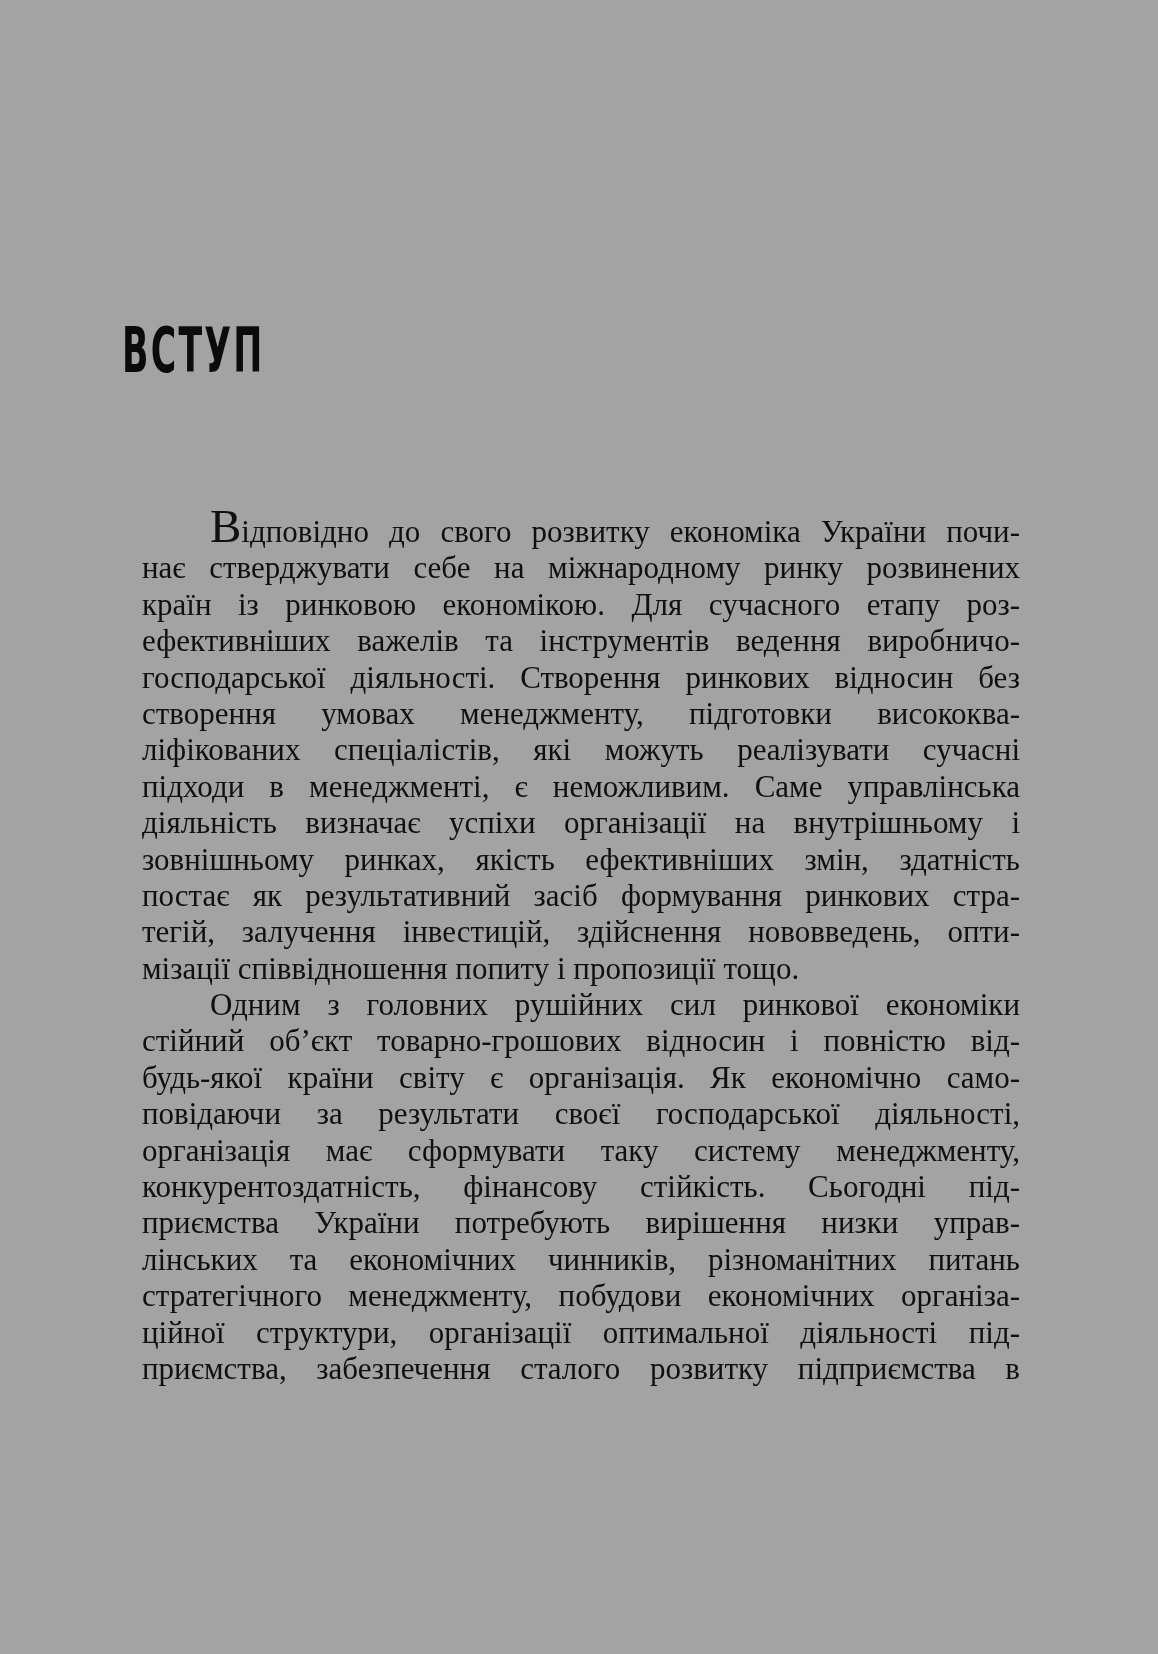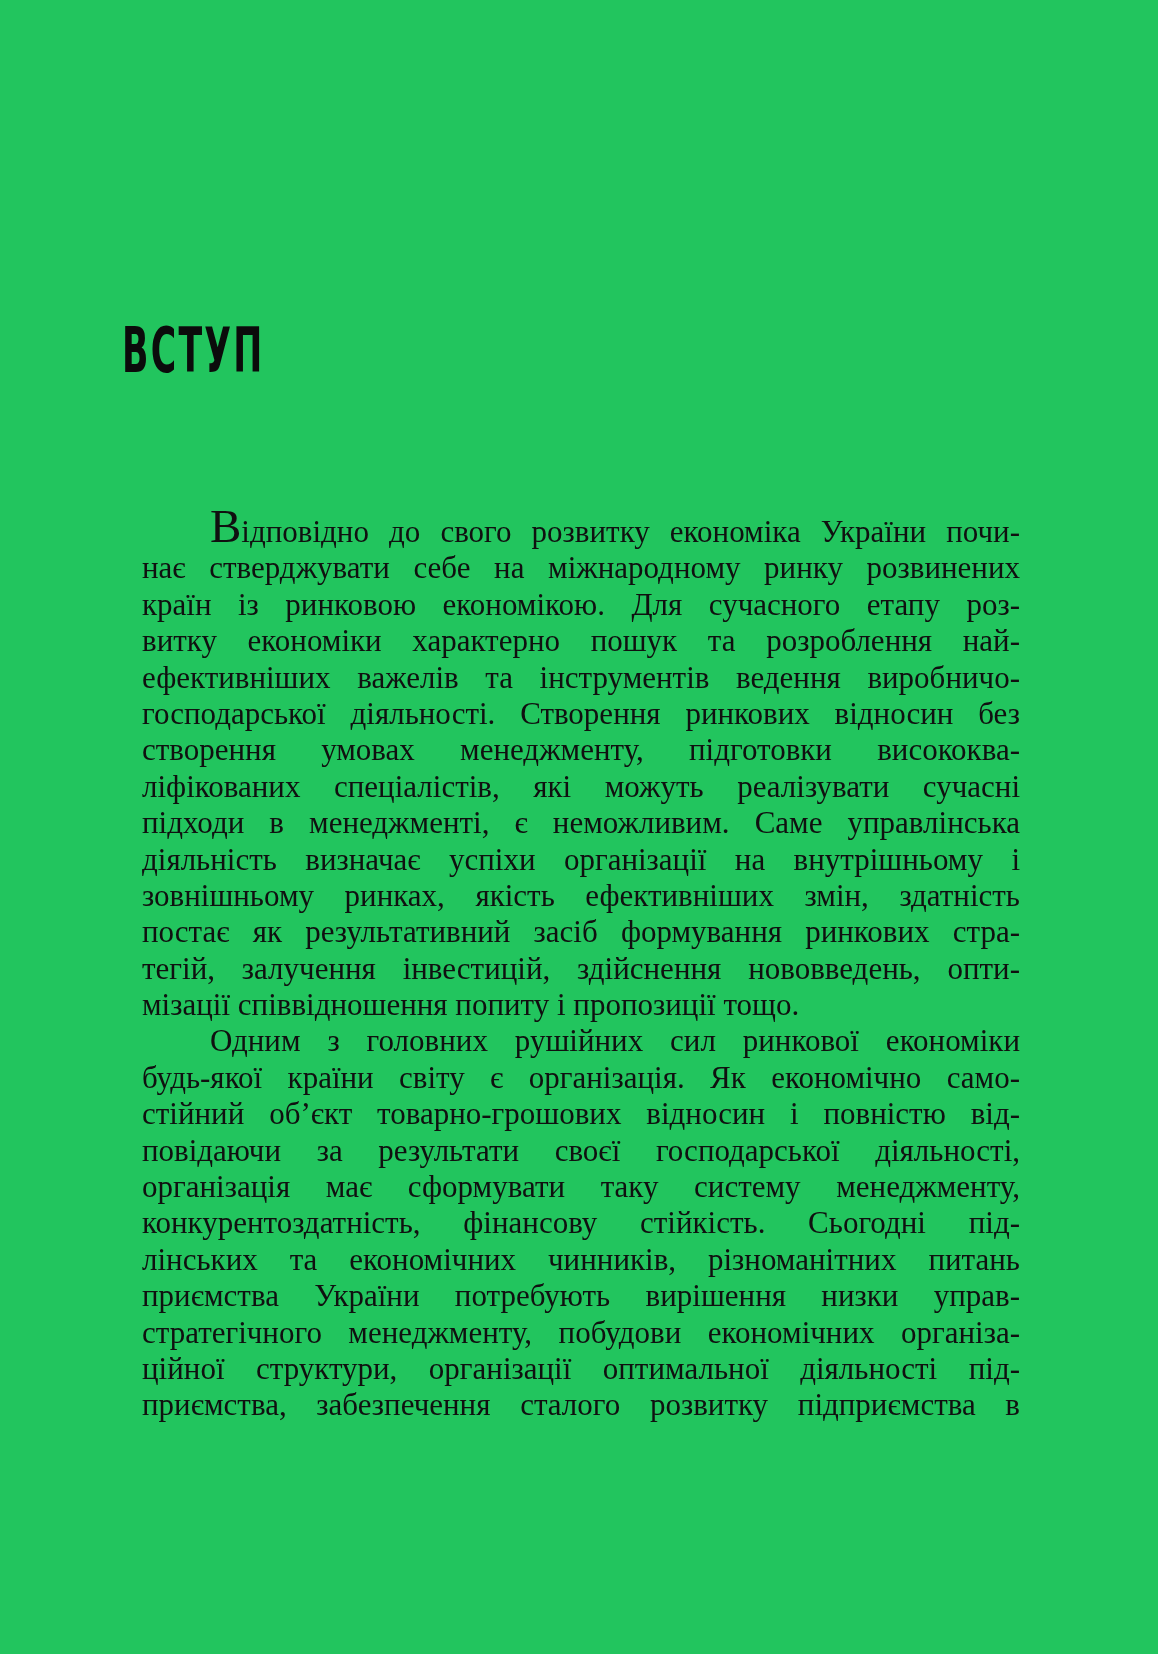--- a/index.html
+++ b/index.html
@@ -2,21 +2,21 @@
 <html><head>
 <meta charset="utf-8">
 <style>
   * { margin: 0; padding: 0; box-sizing: border-box; }
   html, body { background: #ffffff; }
 
   .page {
     position: relative;
     width: 1158px;
     height: 1654px;
-    background: #22c55e;
+    background: #a3a3a3;
     font-family: "Liberation Serif", serif;
     color: #101010;
     overflow: hidden;
   }
 
   .chapter-title {
     position: absolute;
     left: 122px;
     top: 320px;
     font-family: "DejaVu Sans", sans-serif;
@@ -62,41 +62,40 @@
 <div class="page">
 
   <h1 class="chapter-title">ВСТУП</h1>
 
   <div class="body-text">
 
     <div class="paragraph">
       <div class="line indent"><span class="dropcap">В</span><span>ідповідно до свого розвитку економіка України почи-</span></div>
       <div class="line">нає стверджувати себе на міжнародному ринку розвинених</div>
       <div class="line">країн із ринковою економікою. Для сучасного етапу роз-</div>
-      <div class="line">витку економіки характерно пошук та розроблення най-</div>
       <div class="line">ефективніших важелів та інструментів ведення виробничо-</div>
       <div class="line">господарської діяльності. Створення ринкових відносин без</div>
       <div class="line">створення умовах менеджменту, підготовки висококва-</div>
       <div class="line">ліфікованих спеціалістів, які можуть реалізувати сучасні</div>
       <div class="line">підходи в менеджменті, є неможливим. Саме управлінська</div>
       <div class="line">діяльність визначає успіхи організації на внутрішньому і</div>
       <div class="line">зовнішньому ринках, якість ефективніших змін, здатність</div>
       <div class="line">постає як результативний засіб формування ринкових стра-</div>
       <div class="line">тегій, залучення інвестицій, здійснення нововведень, опти-</div>
       <div class="line lastline">мізації співвідношення попиту і пропозиції тощо.</div>
     </div>
 
     <div class="paragraph">
       <div class="line indent">Одним з головних рушійних сил ринкової економіки</div>
+      <div class="line">стійний об’єкт товарно-грошових відносин і повністю від-</div>
       <div class="line">будь-якої країни світу є організація. Як економічно само-</div>
-      <div class="line">стійний об’єкт товарно-грошових відносин і повністю від-</div>
       <div class="line">повідаючи за результати своєї господарської діяльності,</div>
       <div class="line">організація має сформувати таку систему менеджменту,</div>
       <div class="line">конкурентоздатність, фінансову стійкість. Сьогодні під-</div>
+      <div class="line">приємства України потребують вирішення низки управ-</div>
       <div class="line">лінських та економічних чинників, різноманітних питань</div>
-      <div class="line">приємства України потребують вирішення низки управ-</div>
       <div class="line">стратегічного менеджменту, побудови економічних організа-</div>
       <div class="line">ційної структури, організації оптимальної діяльності під-</div>
       <div class="line">приємства, забезпечення сталого розвитку підприємства в</div>
     </div>
 
   </div>
 </div>
 
 </body></html>

